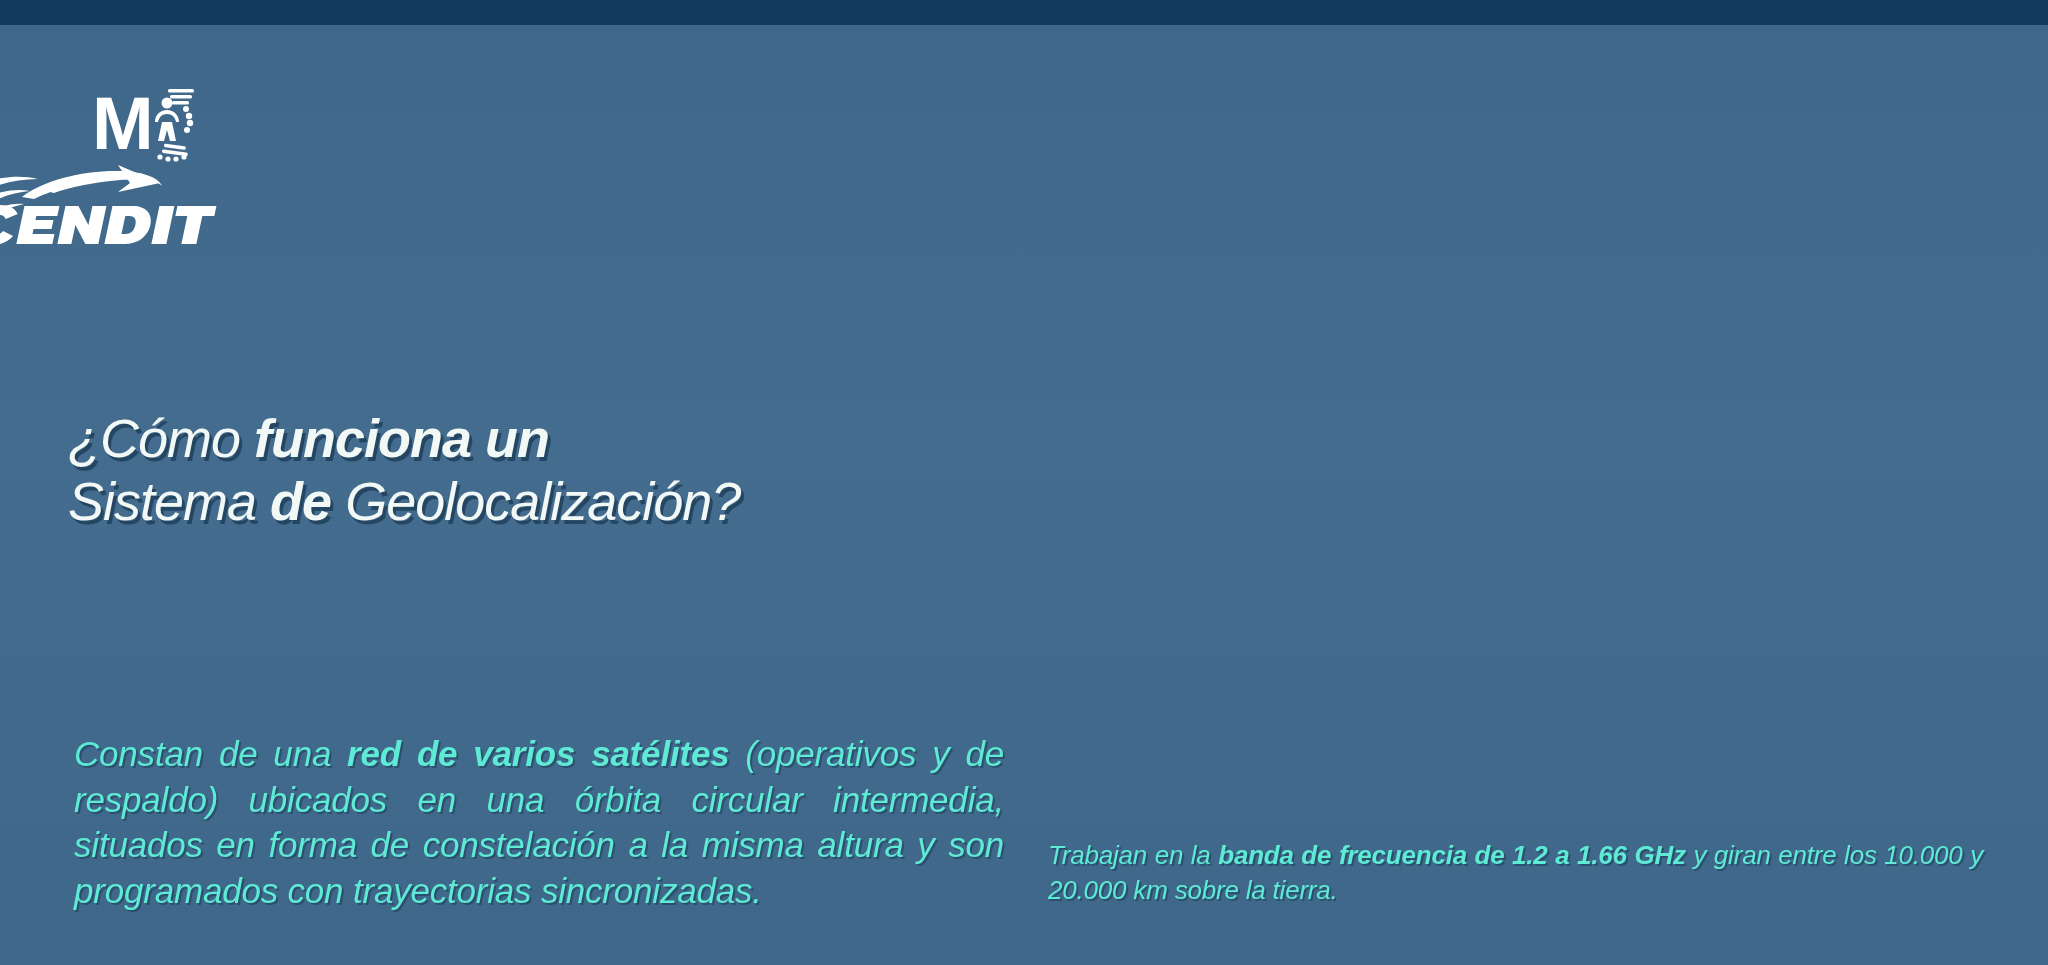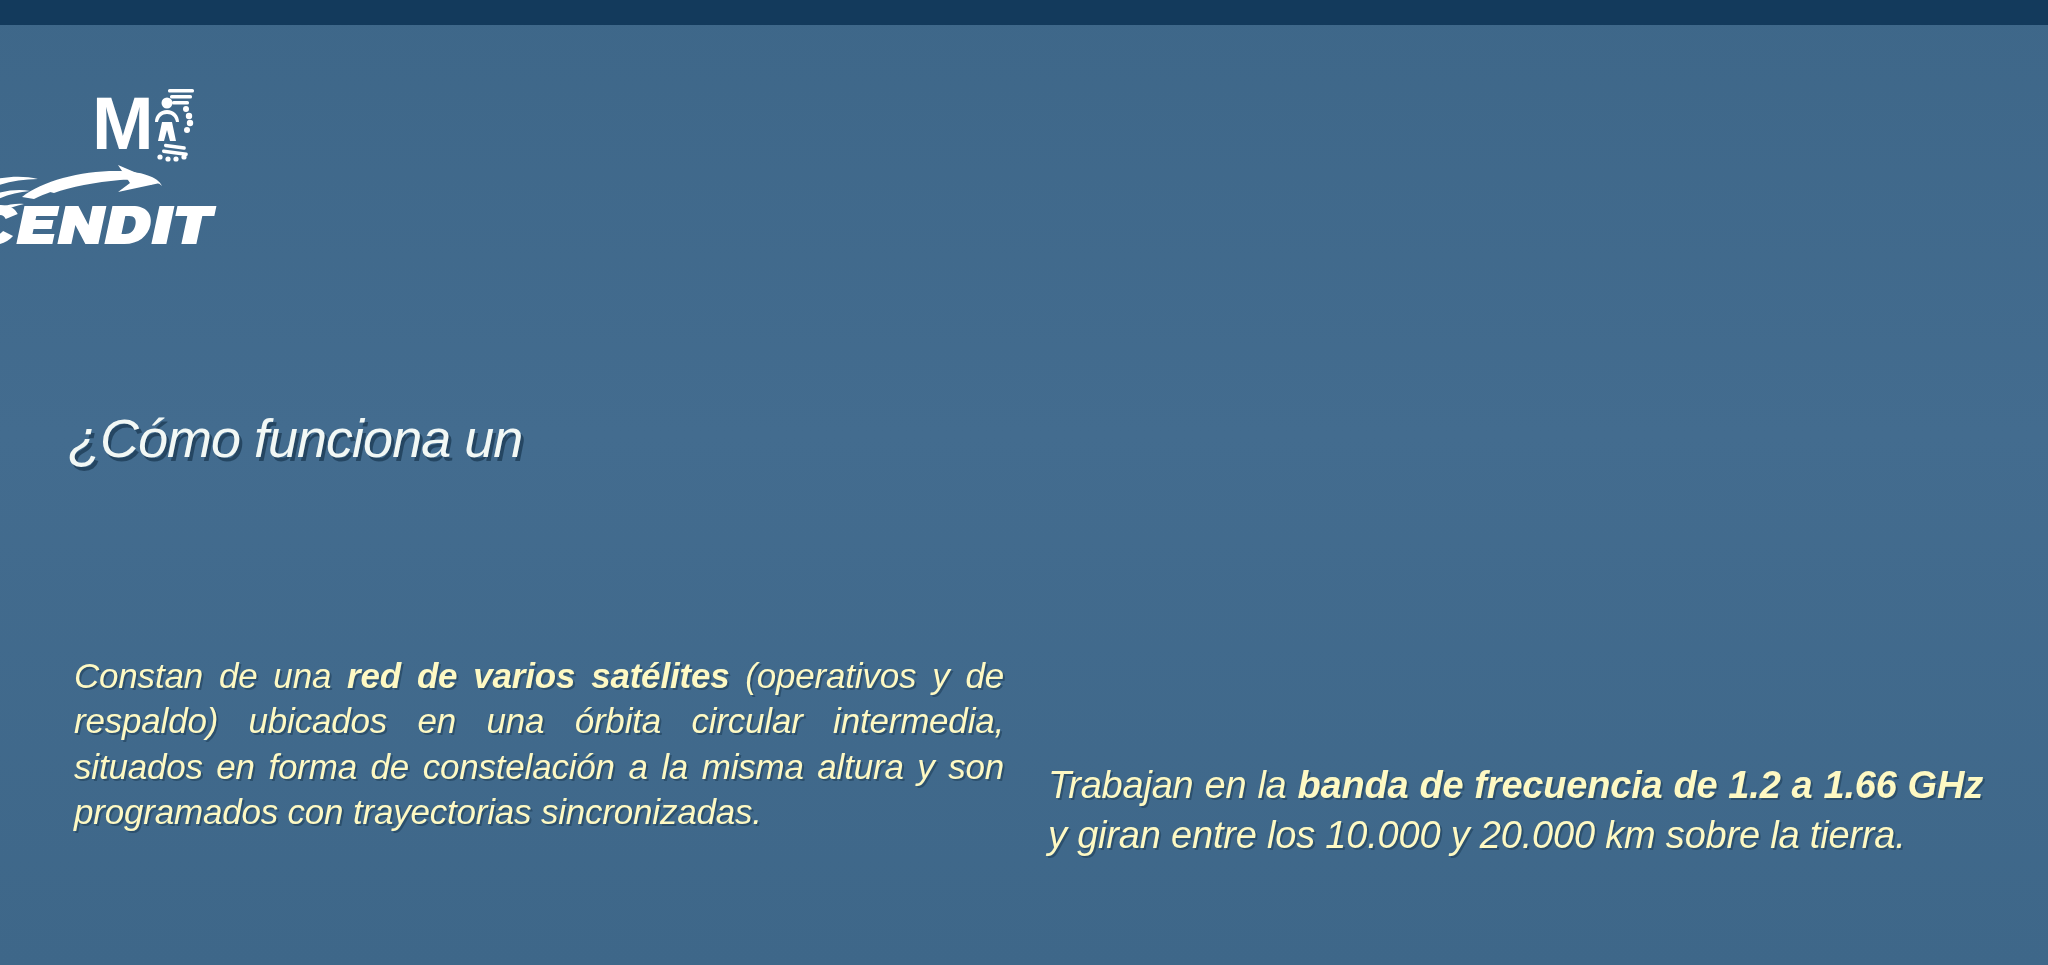--- a/index.html
+++ b/index.html
@@ -46,41 +46,40 @@
   .headline{
     position:absolute;left:68px;top:208px;
     width:900px;
     font-style:italic;
     font-size:54px;line-height:1.16;
     color:#f2f8f5;
     text-shadow:3px 4px 0 rgba(12,40,62,.55);
     letter-spacing:-1px;
   }
   .headline .b{font-weight:normal;}
-  .headline .r{font-weight:normal;}
+  .headline .r{font-weight:bold;}
 
   
   .para{
     position:absolute;
     font-style:italic;
-    color:#fef9c3;
+    color:#5eead4;
     text-align:justify;
     text-shadow:2px 2px 0 rgba(14,42,64,.40);
     letter-spacing:-.2px;
-    margin-top:19px;
   }
   .para b{font-weight:bold;}
 
   .para-left{
     left:74px;top:372px;width:930px;
     font-size:35px;line-height:1.30;
   }
   .para-r1{
     left:1048px;top:262px;width:935px;
-    font-size:38px;line-height:1.32;
+    font-size:26px;line-height:1.32;
   }
 </style>
 </head>
 <body>
 
 <div id="stage">
 
   <div class="bar-top"></div>
 
   
@@ -134,20 +133,25 @@
       </g>
     </g>
   </svg>
 
   
   <div class="headline">
     <div>
       <span class="b">¿Cómo</span>
       <span class="r">funciona un</span>
     </div>
+    <div>
+      <span class="b">Sistema</span>
+      <span class="r">de</span>
+      <span class="b">Geolocalización?</span>
+    </div>
   </div>
 
   
   <p class="para para-left"><span>Constan de una </span><b>red de varios satélites</b><span> (operativos y de respaldo) ubicados en una órbita circular intermedia, situados en forma de constelación a la misma altura y son programados con trayectorias sincronizadas.</span></p>
 
   
   <p class="para para-r1"><span>Trabajan en la </span><b>banda de frecuencia de 1.2 a 1.66 GHz</b><span> y giran entre los 10.000 y 20.000 km sobre la tierra.</span></p>
 
   
 

